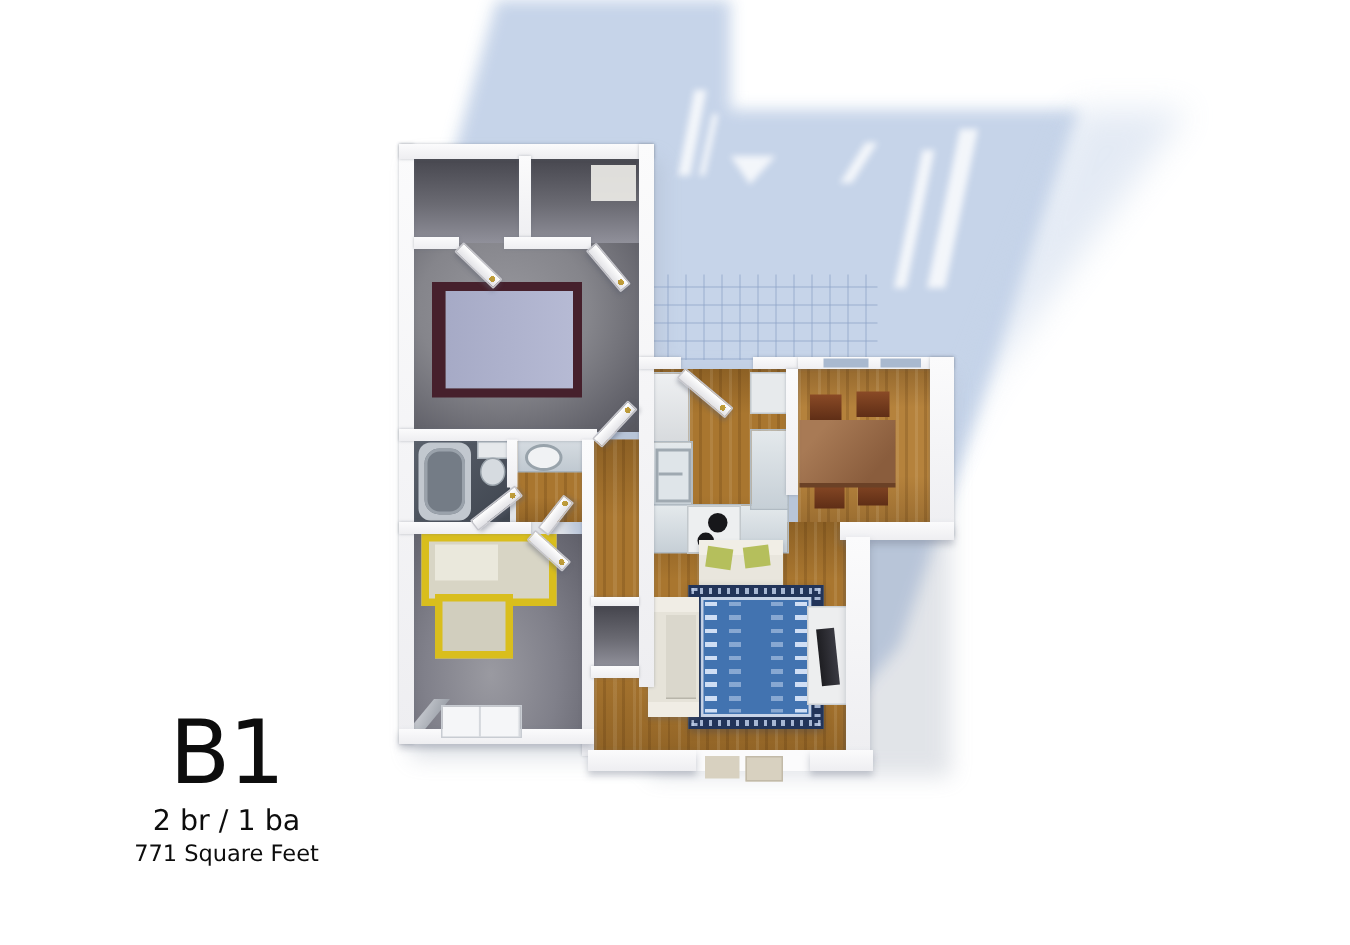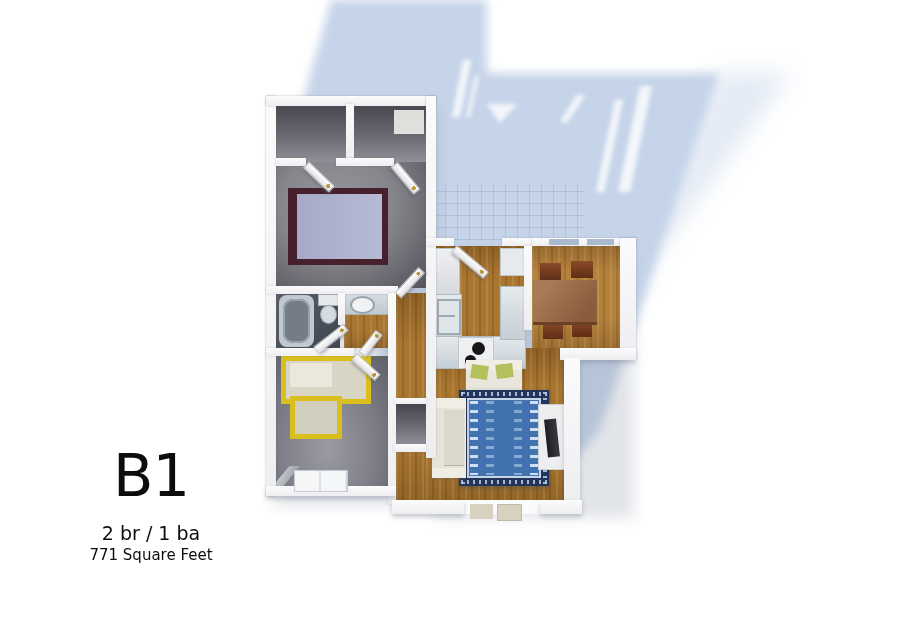--- a/index.html
+++ b/index.html
@@ -39,23 +39,23 @@
   #rug{left:459px;top:390px;width:74px;height:80px;border:8px solid #223459;background:#4273b0;
        box-shadow:inset 0 0 0 2px #c8d4e8, 0 2px 5px rgba(40,55,90,.35);}
   .rugcol{position:absolute;top:3px;bottom:3px;width:8px;
        background-image:repeating-linear-gradient(180deg, rgba(215,228,248,.95) 0 3px, rgba(0,0,0,0) 3px 9px);}
   .rugcol.faint{background-image:repeating-linear-gradient(180deg, rgba(205,220,243,.5) 0 3px, rgba(0,0,0,0) 3px 9px);}
   .rugedge-h{position:absolute;left:-6px;right:-6px;height:4px;
        background-image:repeating-linear-gradient(90deg, rgba(190,205,232,.85) 0 2px, rgba(0,0,0,0) 2px 6px);}
   .rugedge-v{position:absolute;top:-6px;bottom:-6px;width:4px;
        background-image:repeating-linear-gradient(180deg, rgba(190,205,232,.85) 0 2px, rgba(0,0,0,0) 2px 6px);}
   
-  #label{left:78px;top:446px;width:146px;text-align:center;color:#0d0d0d;z-index:6;}
+  #label{left:78px;top:472px;width:146px;text-align:center;color:#0d0d0d;z-index:6;}
   #label .t{font-size:59px;line-height:1.02;letter-spacing:-1px;}
-  #label .s{font-size:19px;margin-top:16px;}
+  #label .s{font-size:19px;margin-top:4px;}
   #label .a{font-size:15px;margin-top:2px;}
 </style>
 </head>
 <body>
 
 <div id="stage">
 
   <svg id="shadow-svg" class="abs" width="900" height="630" viewBox="0 0 900 630">
     <defs>
       <filter id="b5" x="-20%" y="-20%" width="140%" height="140%">

